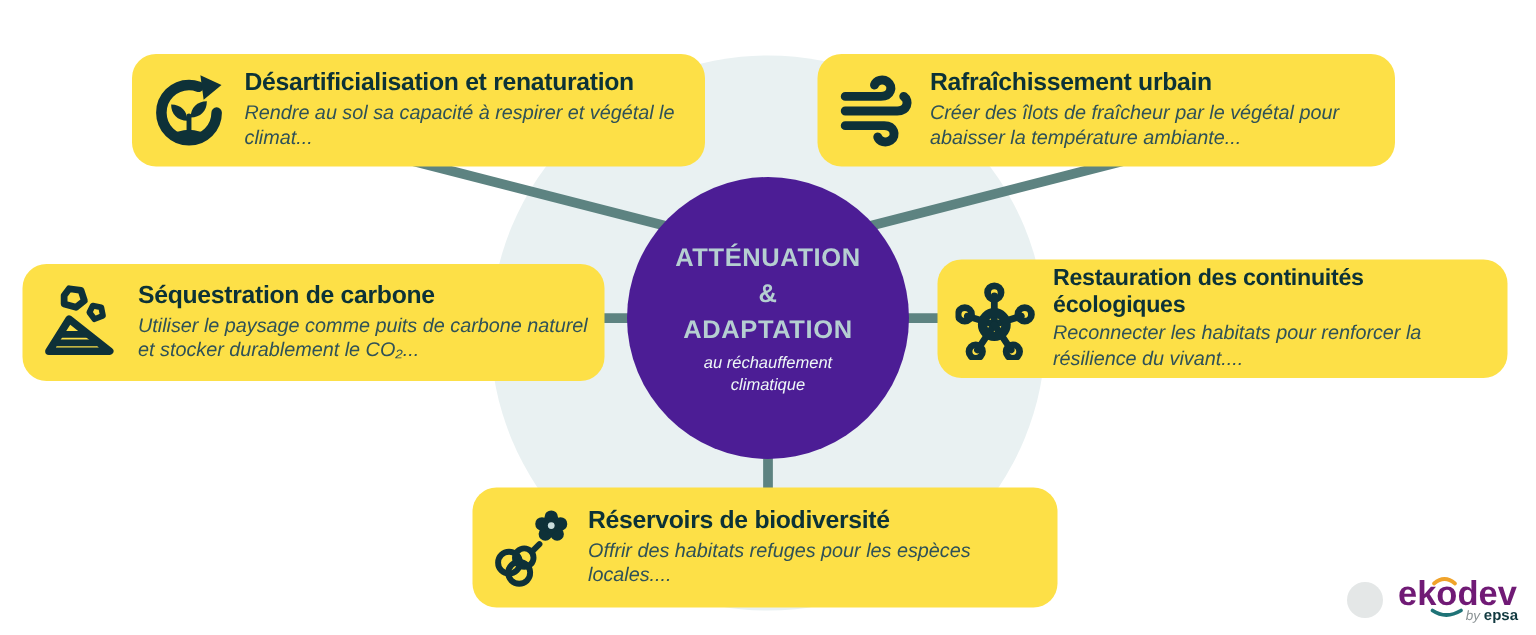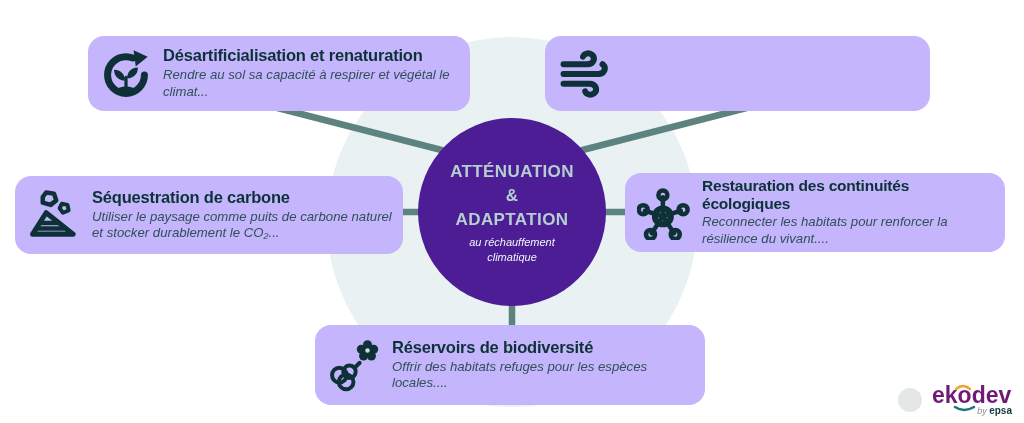--- a/index.html
+++ b/index.html
@@ -10,21 +10,21 @@
   
   .halo{
     position:absolute;left:327px;top:37px;width:370px;height:370px;border-radius:50%;
     background:#e9f1f2;z-index:0;
   }
   
   .connectors{position:absolute;left:0;top:0;z-index:1;}
   .connectors line{stroke:#5d8381;stroke-width:6.5px;}
   
   .card{
-    position:absolute;z-index:2;background:#c4b5fd;border-radius:16px;
+    position:absolute;z-index:2;background:#fde047;border-radius:16px;
     display:flex;align-items:center;gap:11px;padding:0 8px 0 12px;box-sizing:border-box;
   }
   .card-1{left:88px;top:36px;width:382px;height:75px;}
   .card-2{left:545px;top:36px;width:385px;height:75px;}
   .card-3{left:15px;top:176px;width:388px;height:78px;}
   .card-4{left:625px;top:173px;width:380px;height:79px;}
   .card-5{left:315px;top:325px;width:390px;height:80px;}
   .card svg{flex-shrink:0;}
   .card-text{display:flex;flex-direction:column;}
   .card-title{
@@ -92,20 +92,24 @@
       <span class="card-desc">Rendre au sol sa capacité à respirer et végétal le climat...</span>
     </div>
   </div>
 
   <div class="card card-2">
     <svg width="52" height="52" viewBox="0 0 48 48">
       <path class="ic" d="M6 15 H28 C34 15 36 9 32 6 C29 4 25 5 24 8" stroke-width="5.5"></path>
       <path class="ic" d="M6 24 H38 C44 24 46 18 42 15" stroke-width="5.5"></path>
       <path class="ic" d="M6 33 H30 C36 33 38 39 34 42 C31 44 27 43 26 40" stroke-width="5.5"></path>
     </svg>
+    <div class="card-text">
+      <span class="card-title">Rafraîchissement urbain</span>
+      <span class="card-desc">Créer des îlots de fraîcheur par le végétal pour abaisser la température ambiante...</span>
+    </div>
   </div>
 
   <div class="card card-3">
     <svg width="54" height="54" viewBox="0 0 48 48">
       <path class="ic" d="M5 41 L17 22 L41 41 Z" stroke-width="4.5"></path>
       <path class="ic" d="M12 31 H27" stroke-width="4"></path>
       <path class="ic" d="M9 36 H33" stroke-width="4"></path>
       <path class="ic" d="M17 4 L24 5 L26 11 L21 15 L14 13 L14 8 Z" stroke-width="4"></path>
       <path class="ic" d="M31 14 L36 15 L37 20 L32 22 L29 18 Z" stroke-width="3.5"></path>
     </svg>

